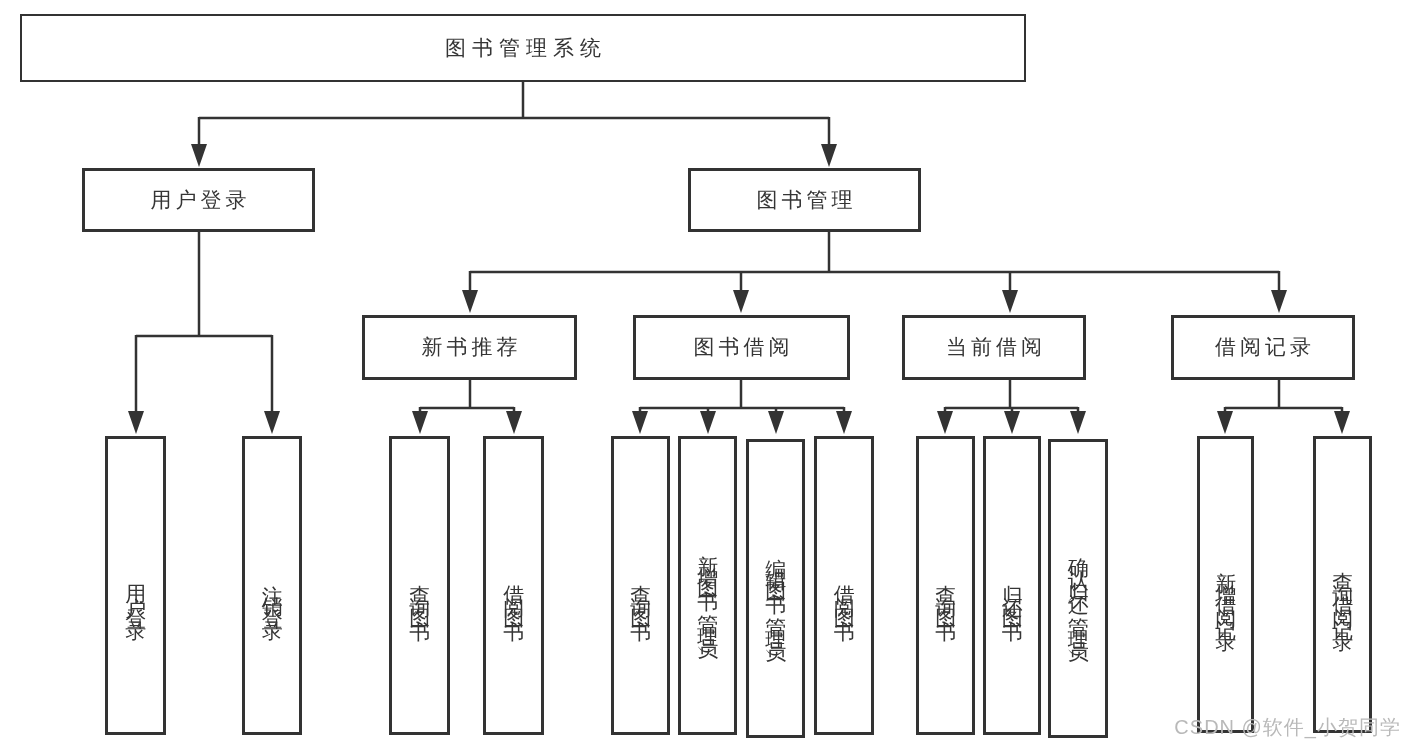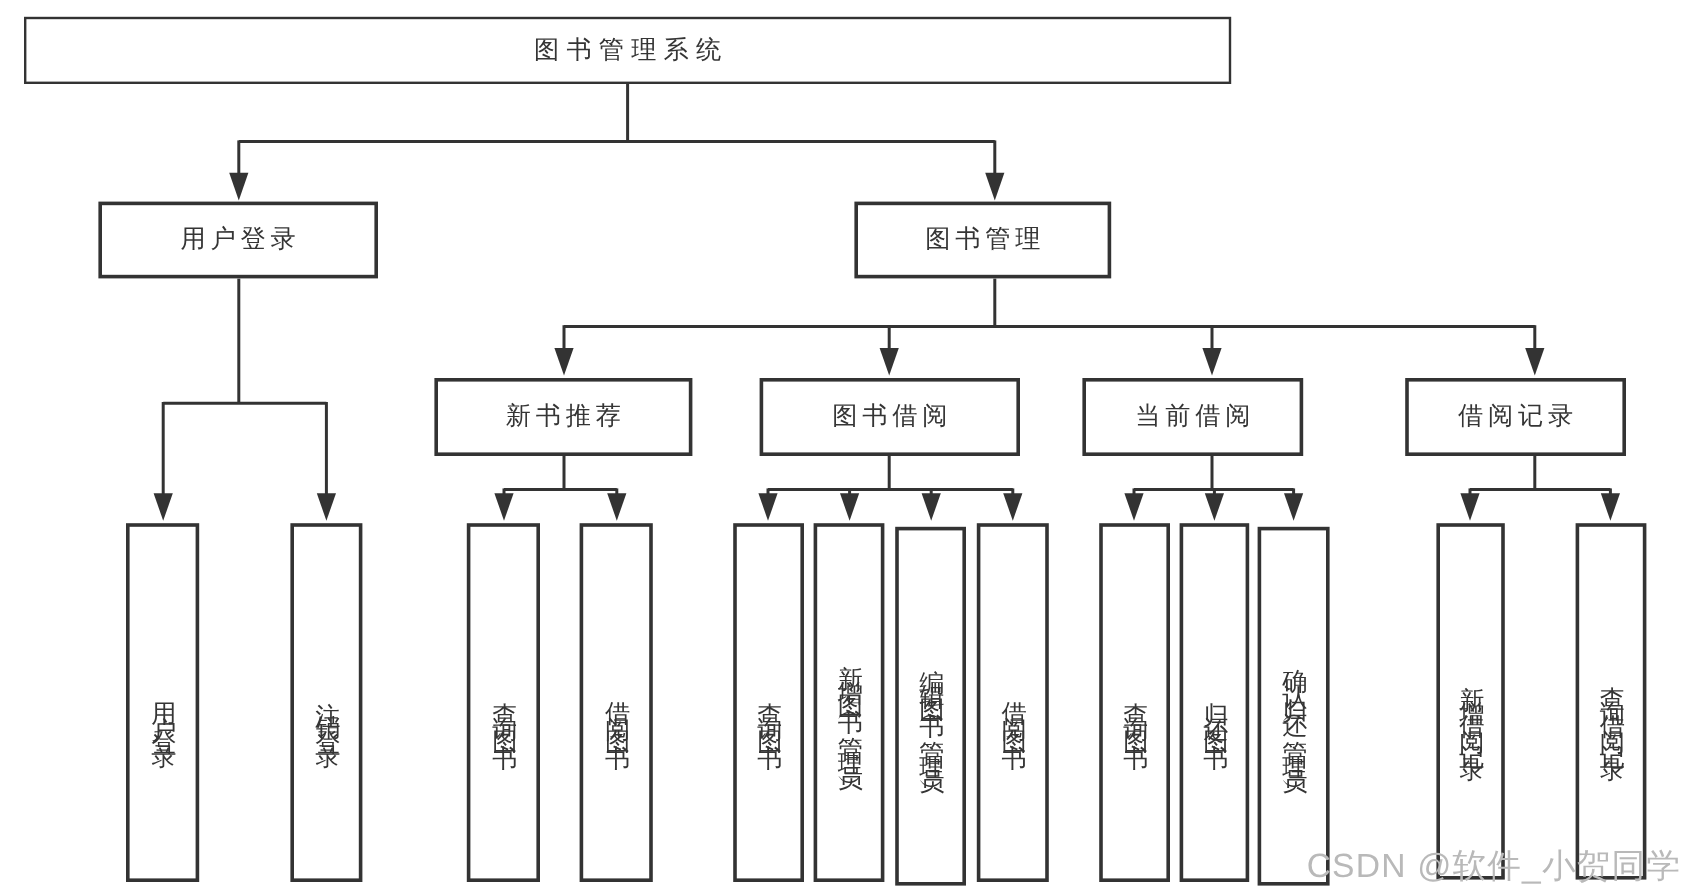--- a/index.html
+++ b/index.html
@@ -30,21 +30,21 @@
     writing-mode: vertical-rl;
     text-orientation: mixed;
     font-size: 21px;
     letter-spacing: 12px;
     padding-top: 12px;
   }
   .watermark {
     position: absolute;
     right: 4px;
     bottom: 6px;
-    font-size: 28px;
+    font-size: 20px;
     color: #b9b9b9;
     letter-spacing: 1px;
     white-space: nowrap;
   }
   svg line { stroke: #333333; stroke-width: 2.5; }
   svg polygon { fill: #333333; stroke: none; }
 </style>
 </head>
 <body>
 
@@ -119,24 +119,24 @@
     <g>
       <line x1="1279" y1="380" x2="1279" y2="408"></line>
       <line x1="1225" y1="408" x2="1342" y2="408"></line>
       <line x1="1225" y1="407" x2="1225" y2="414"></line>
       <line x1="1342" y1="407" x2="1342" y2="414"></line>
       <polygon points="1225,434 1217,411 1233,411"></polygon>
       <polygon points="1342,434 1334,411 1350,411"></polygon>
     </g>
   </svg>
 
-  <div class="box root" style="left:20px; top:14px; width:1006px; height:56px">图书管理系统</div>
+  <div class="box root" style="left:20px; top:14px; width:1006px; height:68px">图书管理系统</div>
 
   <div class="box h" style="left:82px; top:168px; width:233px; height:64px">用户登录</div>
-  <div class="box h" style="left:712px; top:168px; width:214px; height:64px">图书管理</div>
+  <div class="box h" style="left:688px; top:168px; width:233px; height:64px">图书管理</div>
 
   <div class="box h" style="left:633px; top:315px; width:217px; height:65px">图书借阅</div>
   <div class="box h" style="left:362px; top:315px; width:215px; height:65px">新书推荐</div>
   <div class="box h" style="left:902px; top:315px; width:184px; height:65px">当前借阅</div>
   <div class="box h" style="left:1171px; top:315px; width:184px; height:65px">借阅记录</div>
 
   <div class="box v" style="left:105px; top:436px; width:61px; height:299px">用户登录</div>
   <div class="box v" style="left:242px; top:436px; width:60px; height:299px">注销登录</div>
 
   <div class="box v" style="left:389px; top:436px; width:61px; height:299px">查询图书</div>

